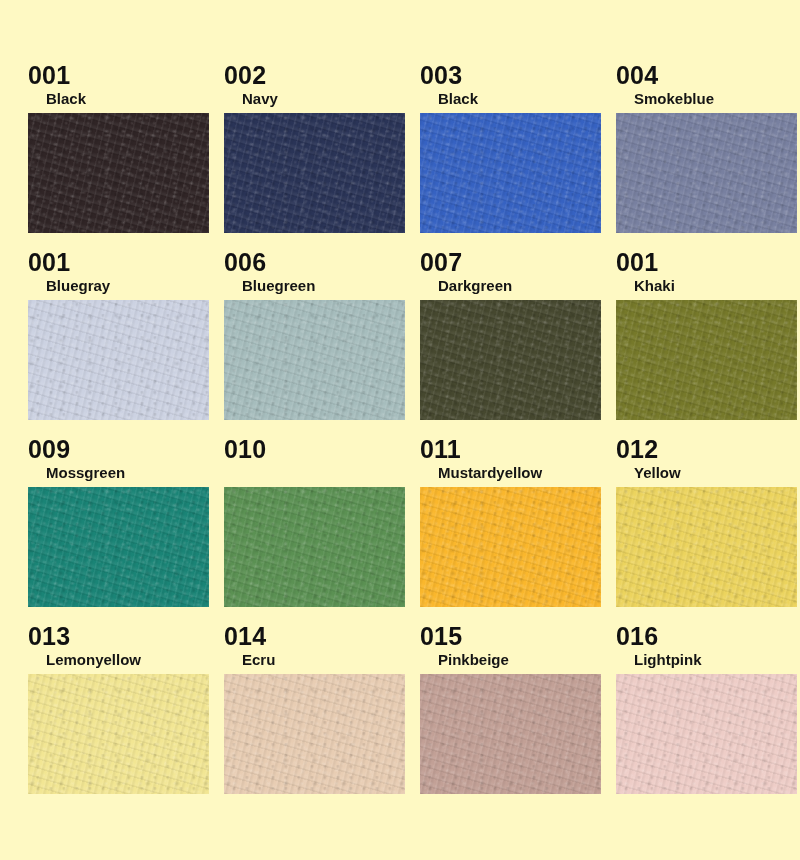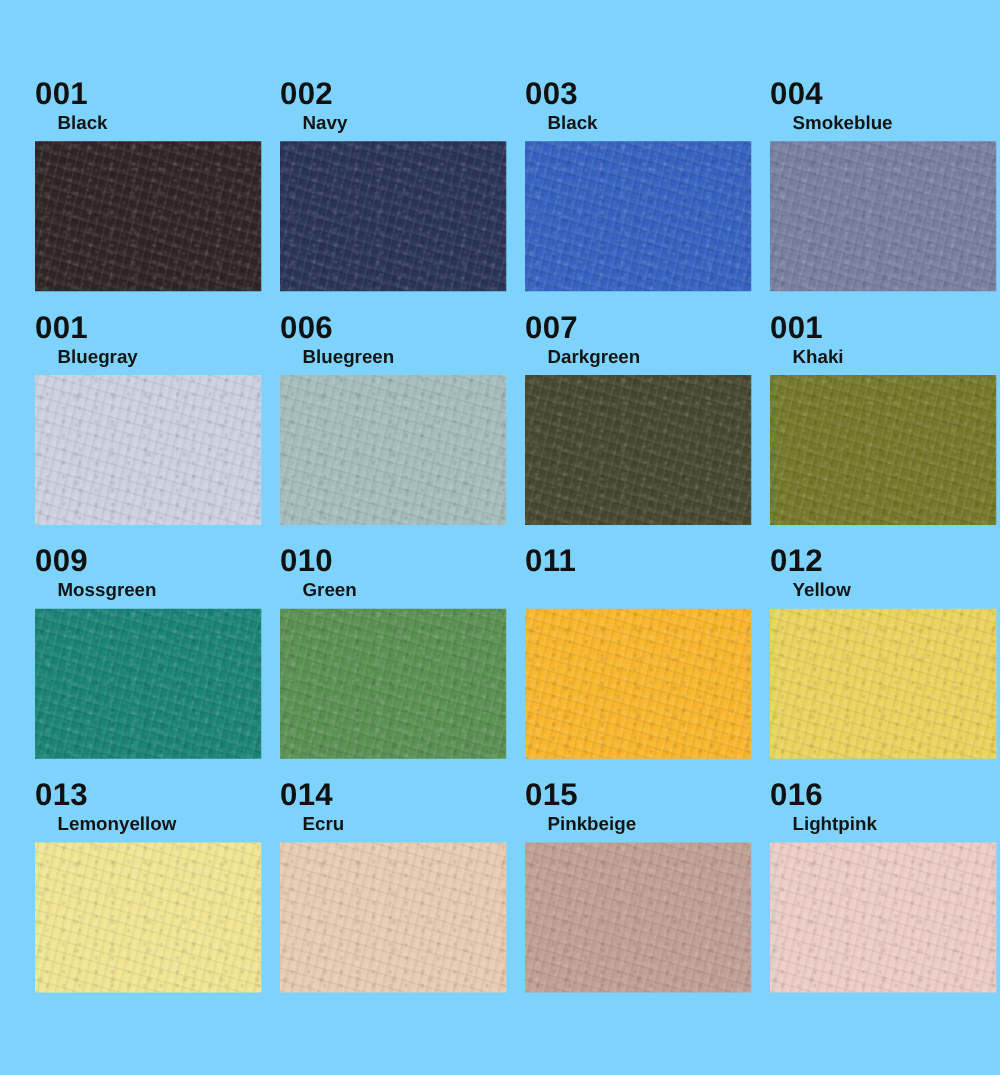--- a/index.html
+++ b/index.html
@@ -11,21 +11,21 @@
     width: 800px;
     height: 860px;
     font-family: "Liberation Sans", "DejaVu Sans", sans-serif;
     -webkit-font-smoothing: antialiased;
   }
 
   #swatch-sheet {
     position: relative;
     width: 800px;
     height: 860px;
-    background: #7dd3fc;
+    background: #fef9c3;
     box-sizing: border-box;
     padding: 62px 28px 0 28px;
   }
 
   .swatch-grid {
     display: grid;
     grid-template-columns: repeat(4, 181px);
     grid-template-rows: repeat(4, 187px);
     column-gap: 15px;
     row-gap: 0px;
@@ -184,28 +184,28 @@
       <div class="swatch-labels">
         <span class="swatch-code">009</span>
         <span class="swatch-name">Mossgreen</span>
       </div>
       <div class="swatch-chip" style="background-color: rgb(26, 132, 118);"></div>
     </div>
 
     <div class="swatch-cell">
       <div class="swatch-labels">
         <span class="swatch-code">010</span>
-        <span class="swatch-name">Green</span>
       </div>
       <div class="swatch-chip" style="background-color: rgb(91, 145, 83);"></div>
     </div>
 
     <div class="swatch-cell">
       <div class="swatch-labels">
         <span class="swatch-code">011</span>
+        <span class="swatch-name">Mustardyellow</span>
       </div>
       <div class="swatch-chip" style="background-color: rgb(250, 183, 44);"></div>
     </div>
 
     <div class="swatch-cell">
       <div class="swatch-labels">
         <span class="swatch-code">012</span>
         <span class="swatch-name">Yellow</span>
       </div>
       <div class="swatch-chip" style="background-color: rgb(236, 212, 94);"></div>

